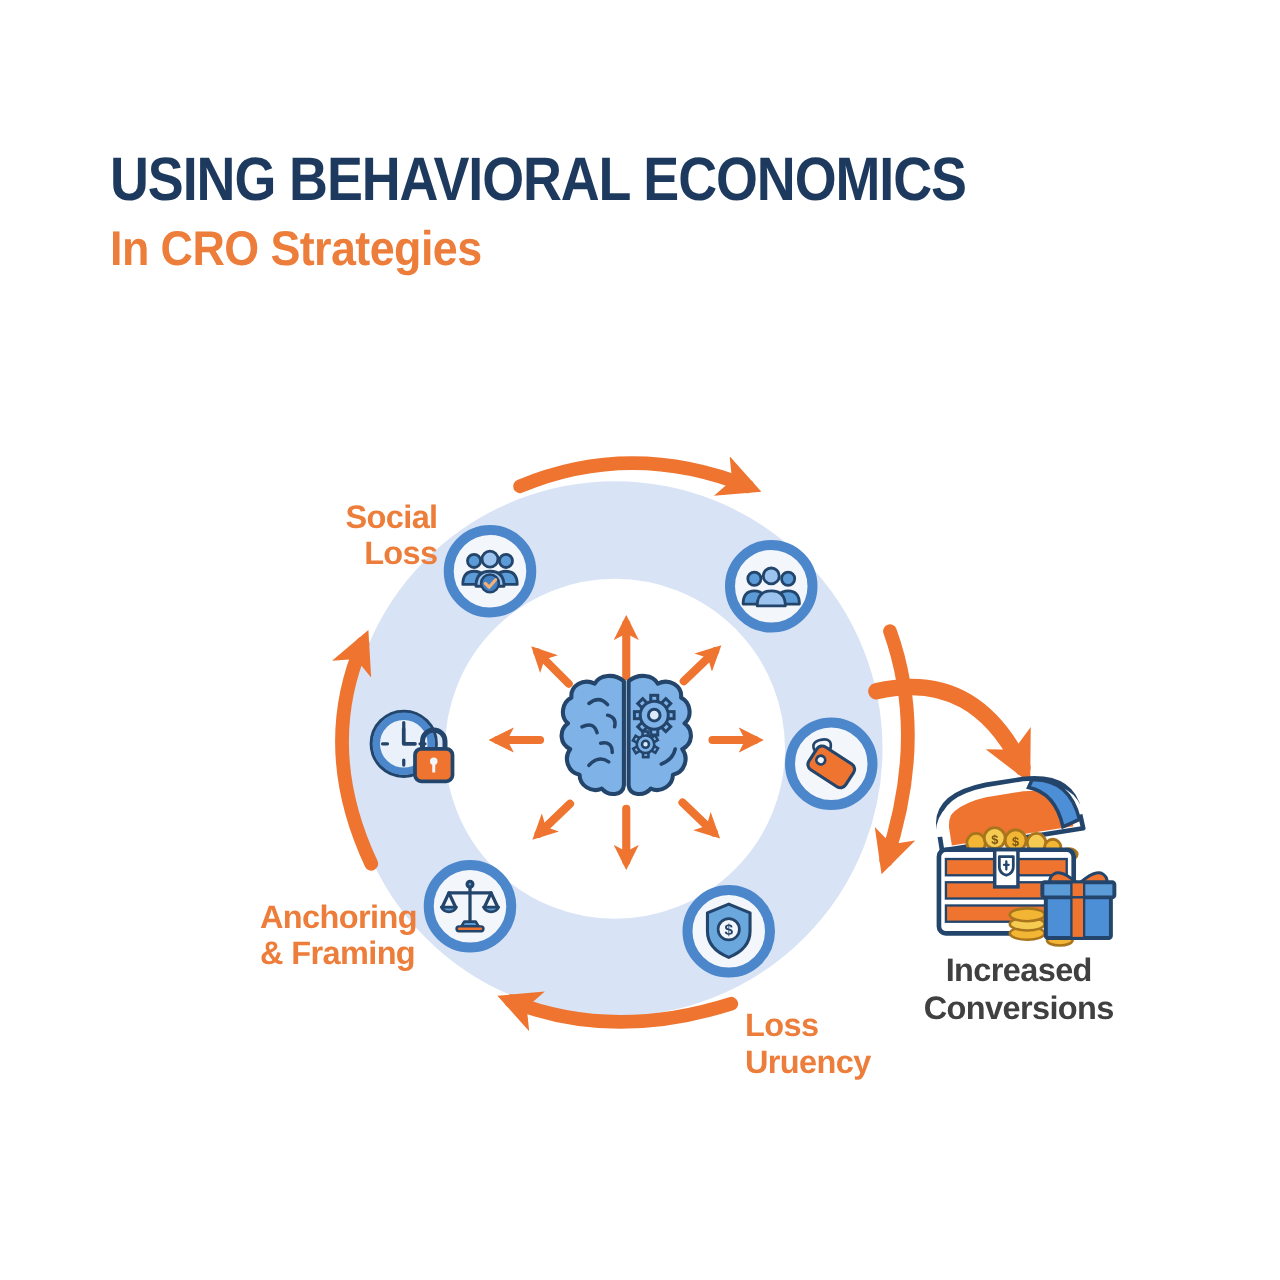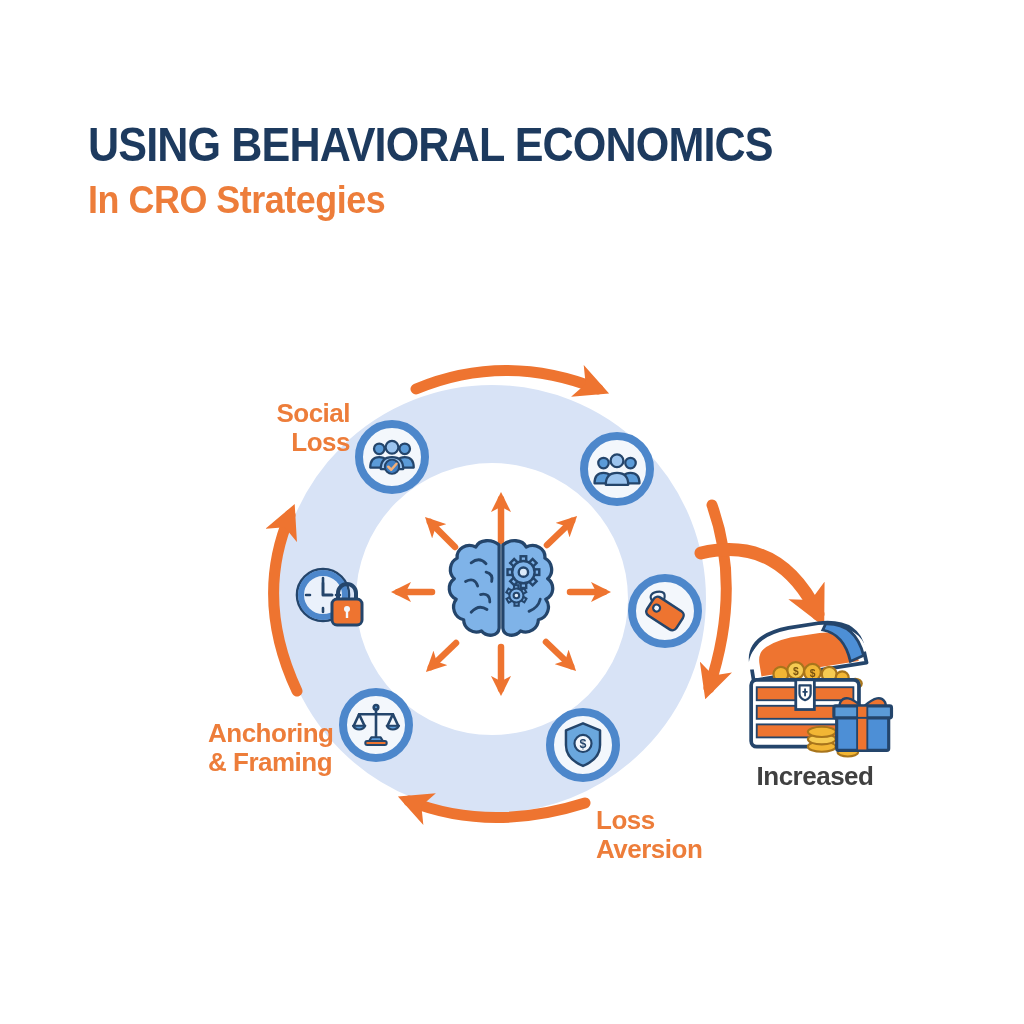--- a/index.html
+++ b/index.html
@@ -242,20 +242,21 @@
   </div>
 
 
   <div class="nlabel" style="left:208px;top:719px;width:132px;">
     <span>Anchoring</span>
     <span>&amp; Framing</span>
   </div>
 
   <div class="nlabel" style="left:596px;top:806px;width:120px;">
     <span>Loss</span>
-    <span>Aversion</span>
+    <span>Uruency</span>
   </div>
 
   <div class="outcome">
     <span>Increased</span>
+    <span>Conversions</span>
   </div>
 
 </div>
 
 </body></html>

